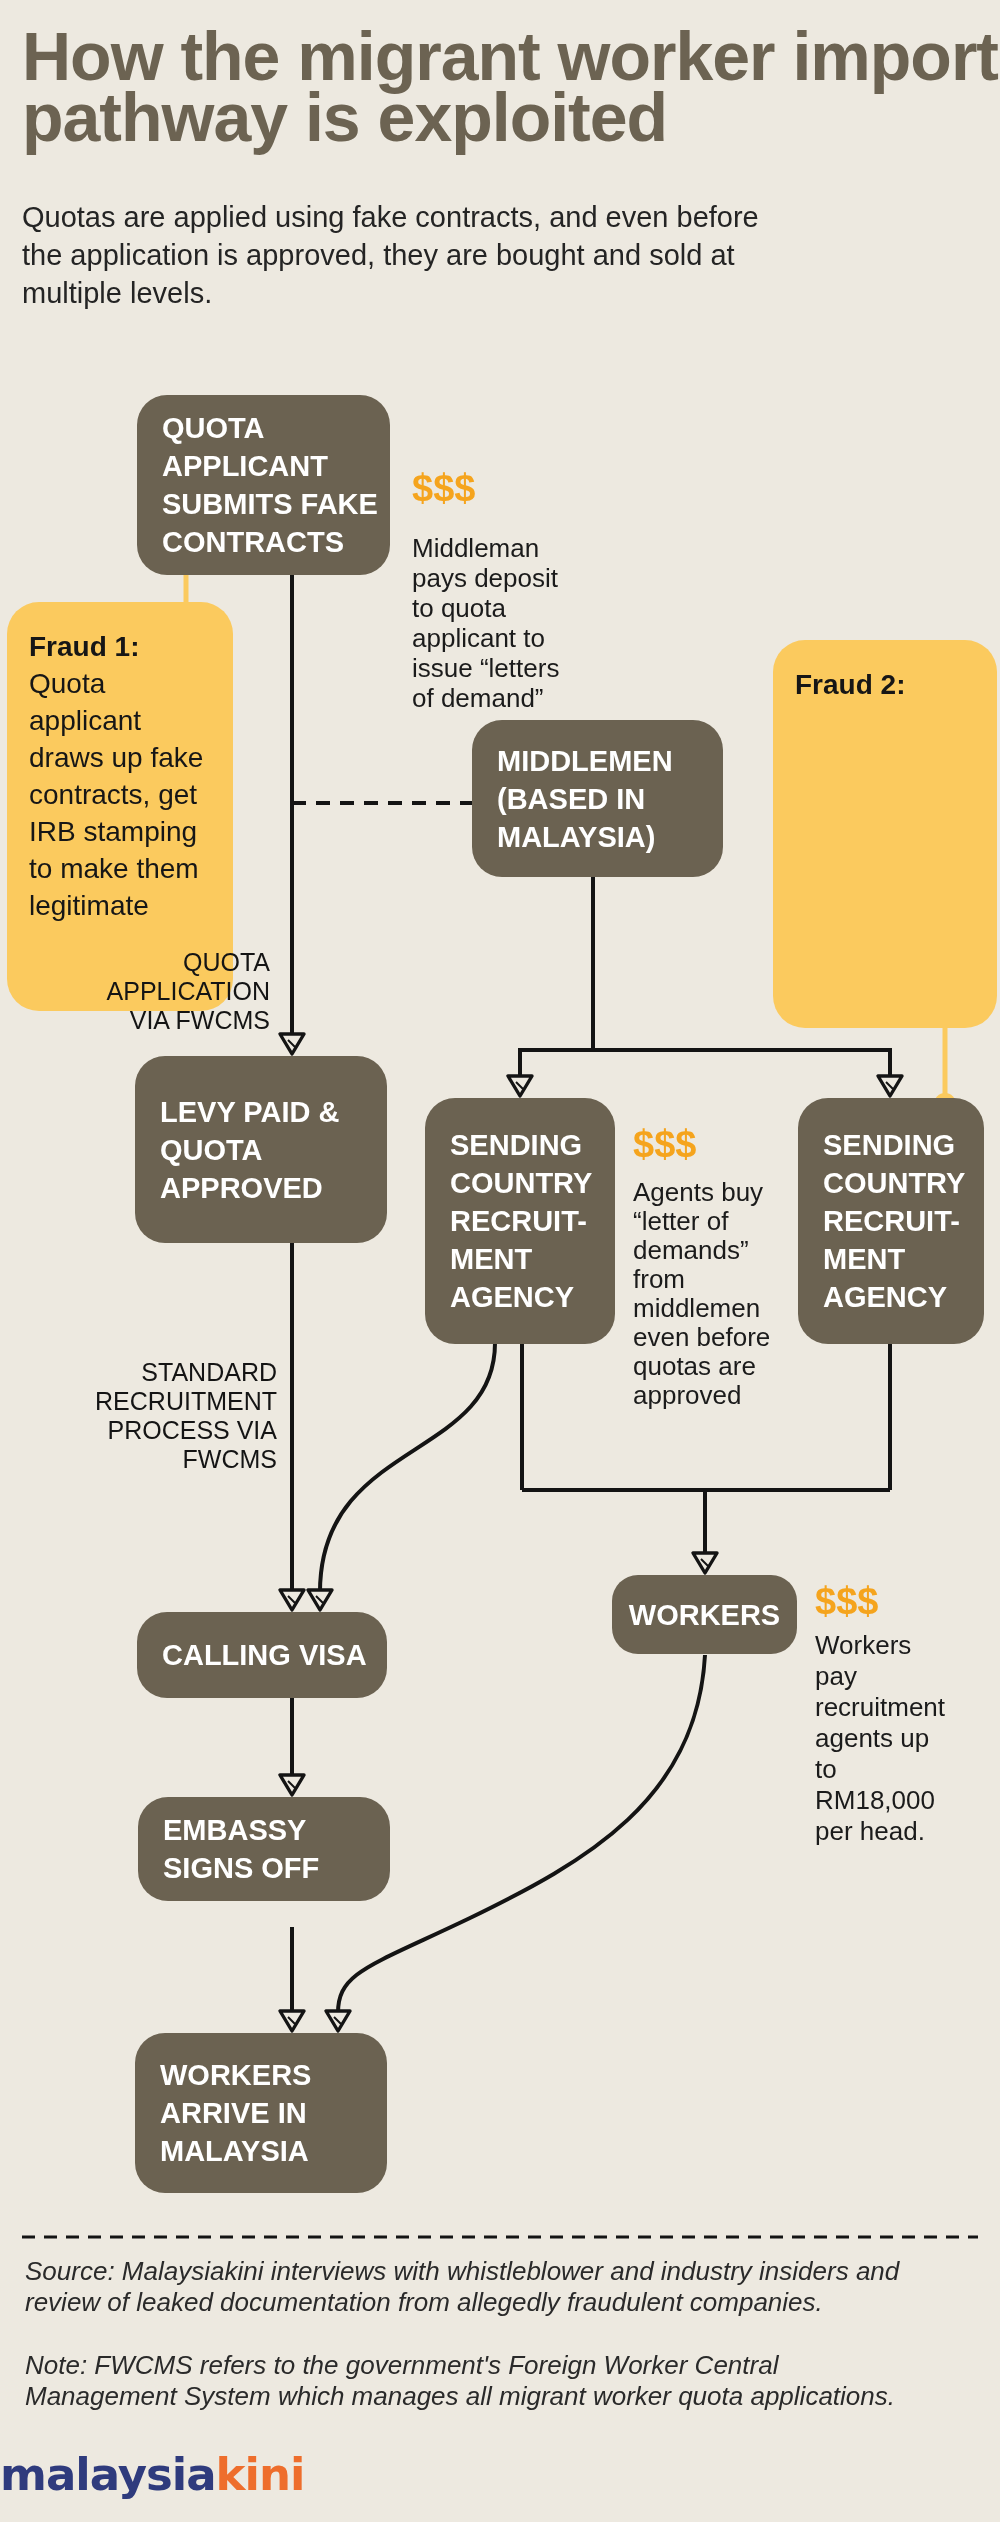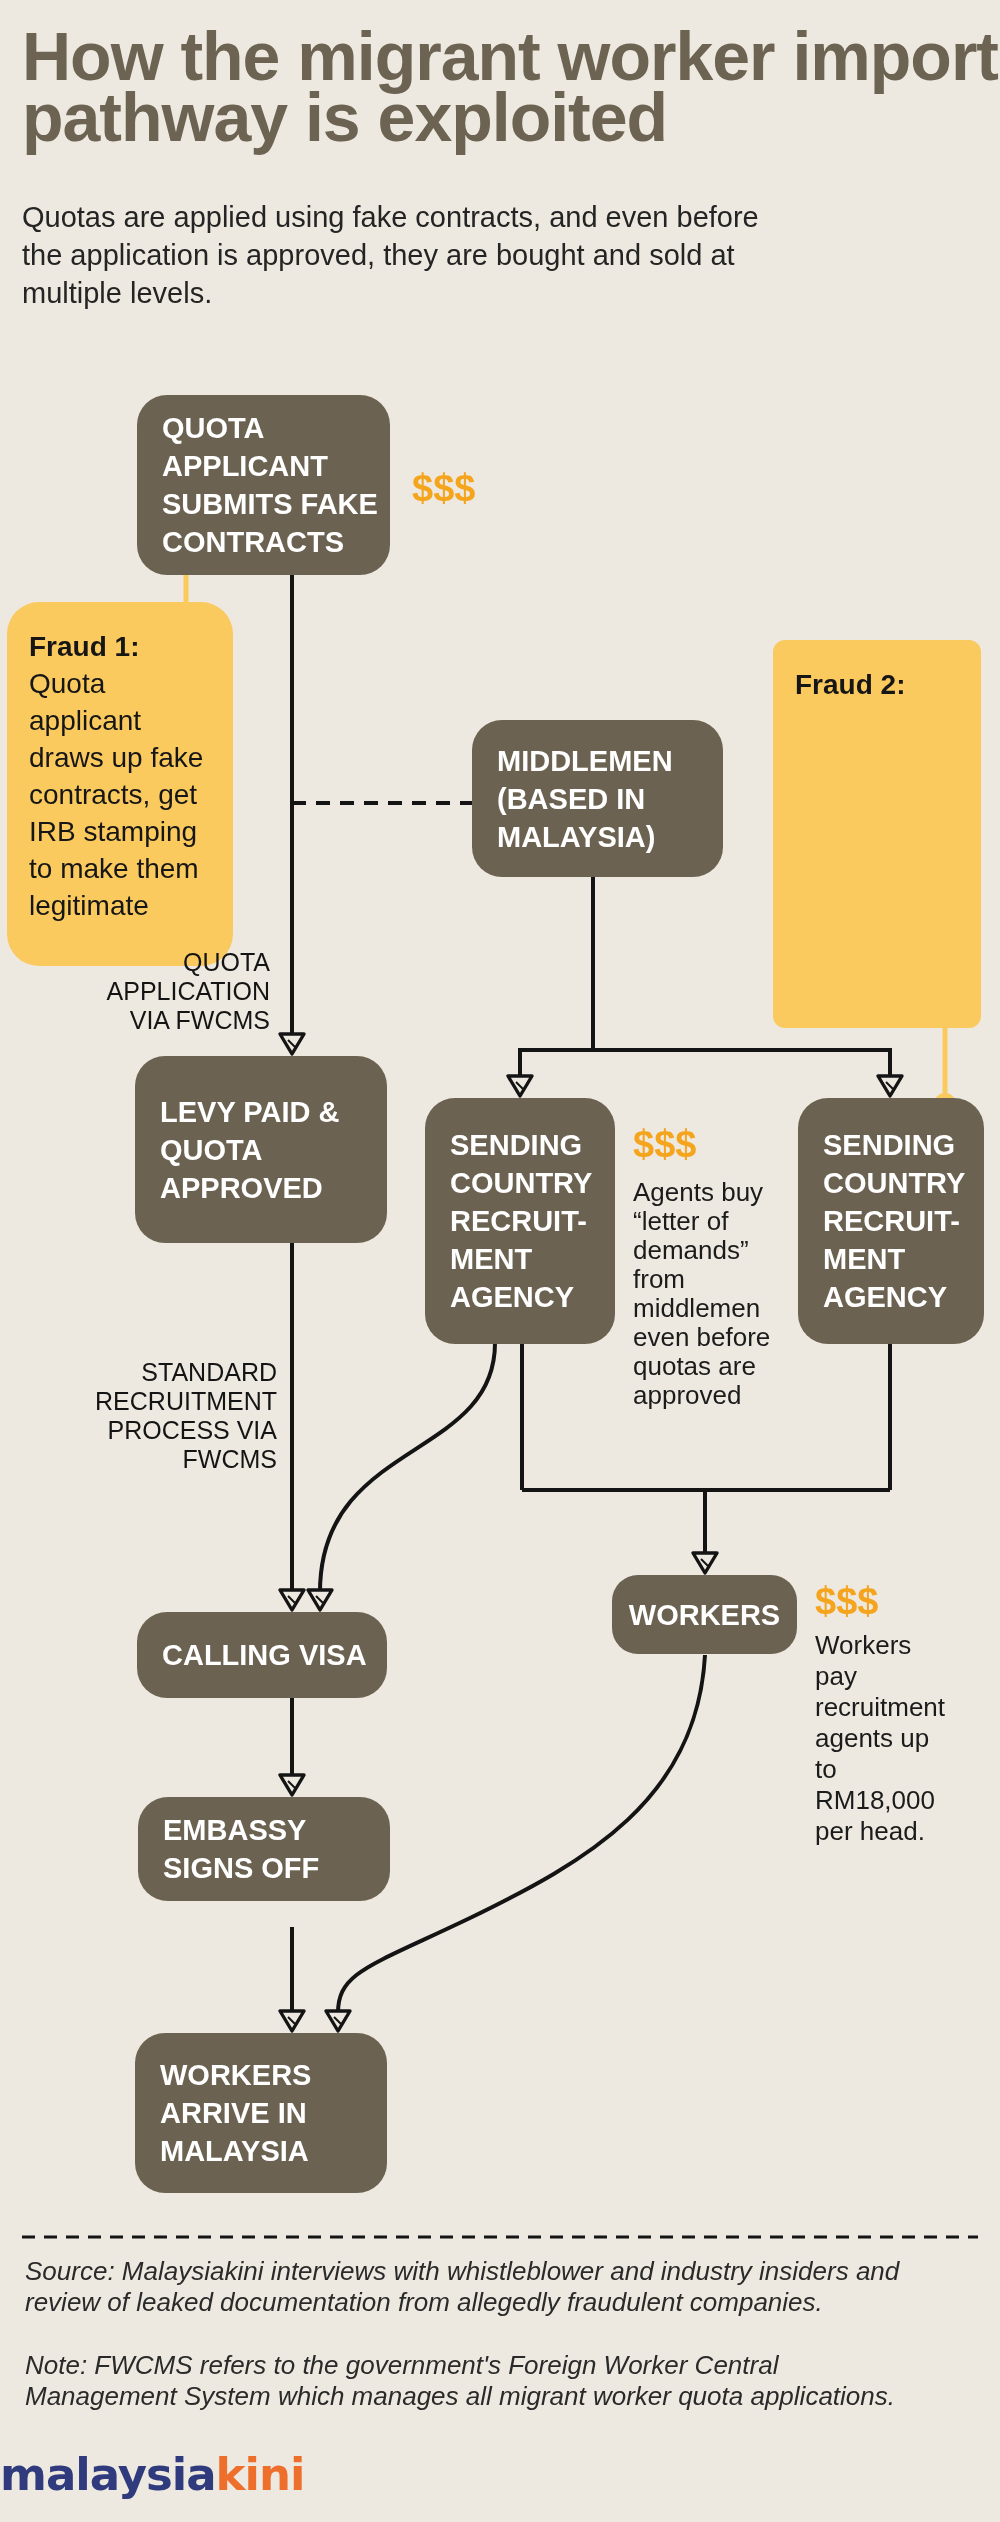--- a/index.html
+++ b/index.html
@@ -135,36 +135,42 @@
 
   <div class="abs node pre" style="left:137px;top:1612px;width:250px;height:86px;">CALLING VISA</div>
 
   <div class="abs node pre" style="left:138px;top:1797px;width:252px;height:104px;">EMBASSY
 SIGNS OFF</div>
 
   <div class="abs node pre" style="left:135px;top:2033px;width:252px;height:160px;">WORKERS
 ARRIVE IN
 MALAYSIA</div>
 
-  <div class="abs callout" style="left:7px;top:602px;width:226px;height:364px;">
+  <div class="abs callout" style="left:7px;top:602px;width:226px;height:409px;">
     <b class="pre">Fraud 1:</b><br>
     <span class="pre">Quota
 applicant
 draws up fake
 contracts, get
 IRB stamping
 to make them
 legitimate</span>
   </div>
 
-  <div class="abs callout" style="left:773px;top:640px;width:208px;height:388px;border-radius:12px;">
+  <div class="abs callout" style="left:773px;top:640px;width:224px;height:388px;">
     <b class="pre">Fraud 2:</b><br>
   </div>
 
   <div class="abs money" style="left:412px;top:468px;">$$$</div>
+  <div class="abs note pre" style="left:412px;top:533px;line-height:30px;">Middleman
+pays deposit
+to quota
+applicant to
+issue “letters
+of demand”</div>
 
   <div class="abs money" style="left:633px;top:1124px;">$$$</div>
   <div class="abs note pre" style="left:633px;top:1178px;line-height:29px;">Agents buy
 “letter of
 demands”
 from
 middlemen
 even before
 quotas are
 approved</div>

